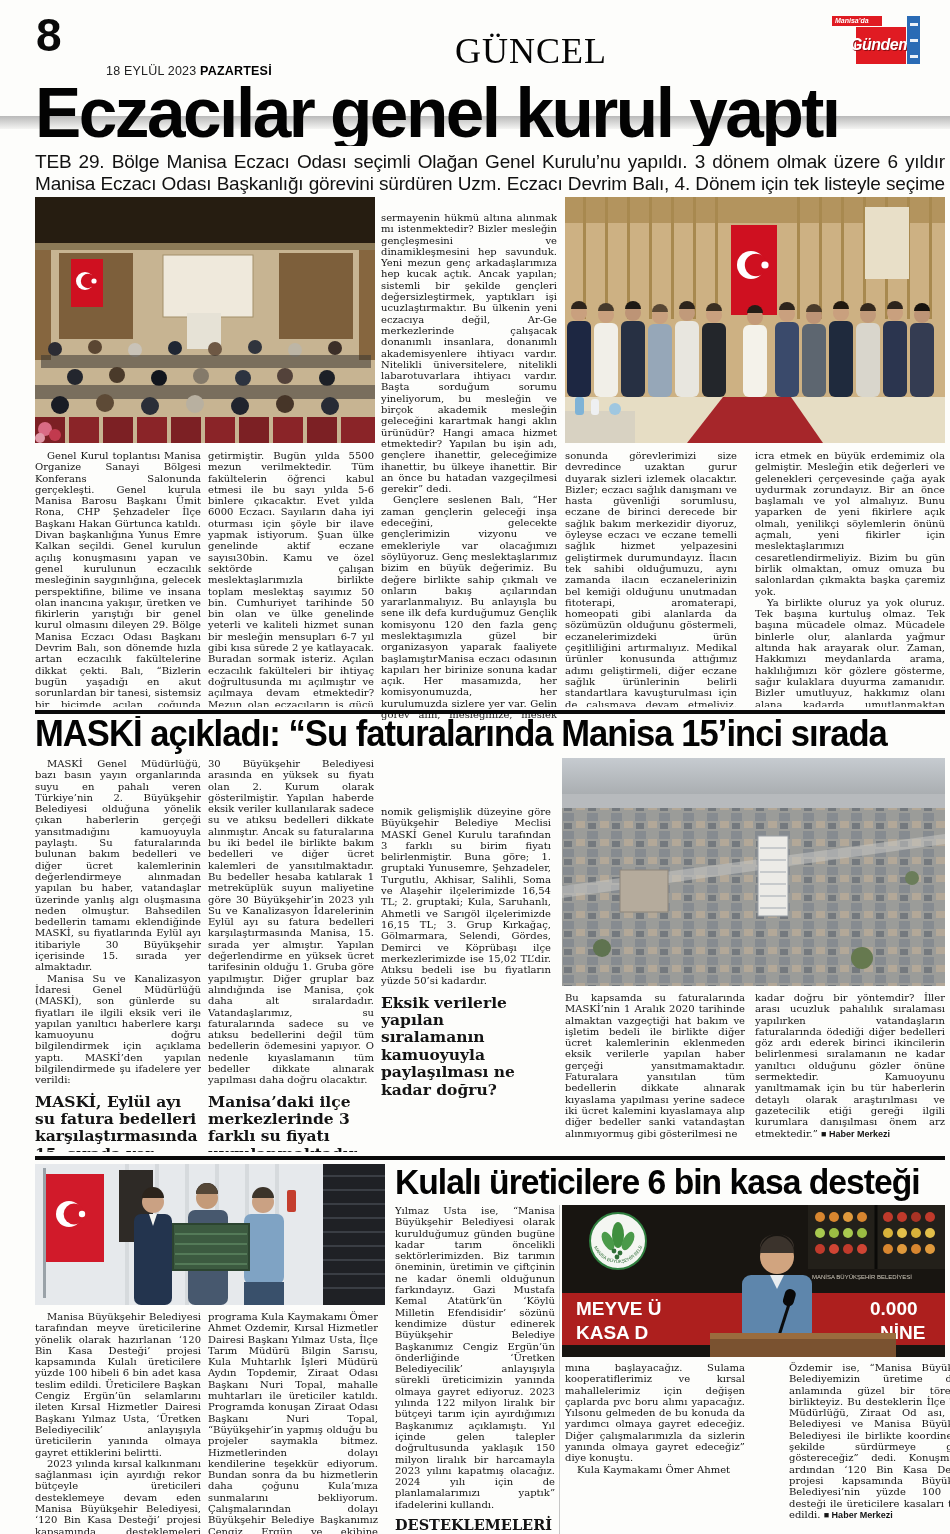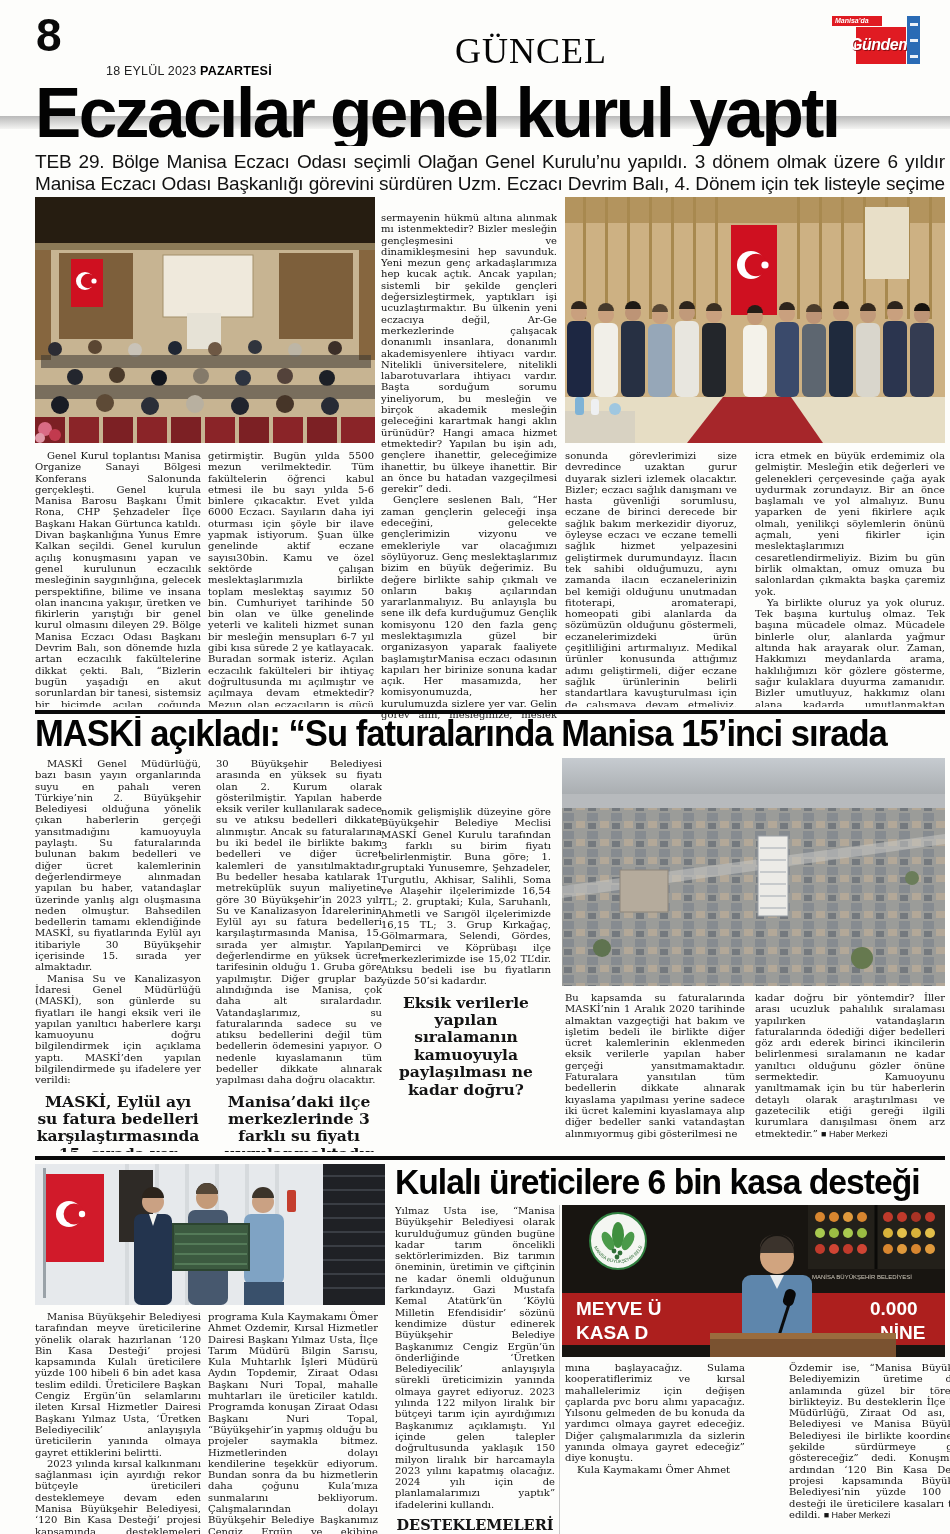--- a/index.html
+++ b/index.html
@@ -33,23 +33,23 @@
   .h-sec{position:absolute;overflow:hidden;font-family:"Liberation Sans",sans-serif;font-weight:bold;
          font-size:34px;line-height:1;letter-spacing:-1px;white-space:nowrap;color:#030303;
          transform:scaleX(.96);transform-origin:0 50%;}
   .deck{position:absolute;left:35px;top:151px;width:910px;height:46px;overflow:hidden;
         font-family:"Liberation Sans",sans-serif;font-size:19px;line-height:1.16;color:#111;
         text-align:justify;letter-spacing:-.2px;}
   
   .col{position:absolute;overflow:hidden;font-size:10px;line-height:11.3px;text-align:justify;}
   .col p{margin:0;text-indent:12px;}
   .col p.ni{text-indent:0;}
-  .sh{font-weight:bold;font-size:14.5px;line-height:1.12;margin:7px 0 3px;text-indent:0;text-align:center;}
+  .sh{font-weight:bold;font-size:14.5px;line-height:1.12;margin:7px 0 3px;text-indent:0;text-align:left;}
   .sh.big{font-size:15.5px;}
-  .byline{font-family:"Liberation Sans",sans-serif;font-weight:normal;font-size:9px;white-space:nowrap;}
+  .byline{font-family:"Liberation Sans",sans-serif;font-weight:bold;font-size:9px;white-space:nowrap;}
   .rule{position:absolute;left:35px;width:910px;height:4px;background:#0a0a0a;}
   .colrule{position:absolute;width:1px;background:#c6c6c6;}
   .photo{position:absolute;overflow:hidden;background:#888;}
   .photo svg{display:block;}
 </style>
 </head>
 <body>
 
 <div class="page">
 
@@ -260,25 +260,25 @@
     <p class="ni">icra etmek en büyük erdemimiz ola gelmiştir. Mesleğin etik değerleri ve gelenekleri çerçevesinde çağa ayak uydurmak zorundayız. Bir an önce başlamalı ve yol almalıyız. Bunu yaparken de yeni fikirlere açık olmalı, yenilikçi söylemlerin önünü açmalı, yeni fikirler için meslektaşlarımızı cesaretlendirmeliyiz. Bizim bu gün birlik olmaktan, omuz omuza bu salonlardan çıkmakta başka çaremiz yok.</p>
     <p><span>Ya birlikte oluruz ya yok oluruz. Tek başına kurtuluş olmaz. Tek başına mücadele olmaz. Mücadele binlerle olur, alanlarda yağmur altında hak arayarak olur.  Zaman, Hakkımızı meydanlarda arama, haklılığımızı kör gözlere gösterme, sağır kulaklara duyurma zamanıdır. Bizler umutluyuz, hakkımız olanı alana kadarda umutlanmaktan mücadeleden vazgeçmeyeceğiz. Umutsuzluğa düşmeyin” dedi.</span> </p>
   </div>
 
   <div class="rule" style="top:710px;"></div>
 
   <div class="h-sec" style="left:35px;top:716px;width:912px;height:38px;font-size:36px;">MASKİ açıkladı: “Su faturalarında Manisa 15’inci sırada</div>
 
   <div class="col" style="left:35px;top:758px;width:166px;height:394px;">
     <p>MASKİ Genel Müdürlüğü, bazı basın yayın organlarında suyu en pahalı veren Türkiye’nin 2. Büyükşehir Belediyesi olduğuna yönelik çıkan haberlerin gerçeği yansıtmadığını kamuoyuyla paylaştı. Su faturalarında bulunan bakım bedelleri ve diğer ücret kalemlerinin değerlendirmeye alınmadan yapılan bu haber, vatandaşlar üzerinde yanlış algı oluşmasına neden olmuştur. Bahsedilen bedellerin tamamı eklendiğinde MASKİ, su fiyatlarında Eylül ayı itibariyle 30 Büyükşehir içerisinde 15. sırada yer almaktadır.</p>
-    <p>Manisa Su ve Kanalizasyon İdaresi Genel Müdürlüğü (MASKİ), son günlerde su fiyatları ile hangi eksik veri ile yapılan yanıltıcı haberlere karşı kamuoyunu doğru bilgilendirmek için açıklama yaptı. MASKİ’den yapılan bilgilendirmede şu ifadelere yer verildi:</p>
+    <p>Manisa Su ve Kanalizasyon İdaresi Genel Müdürlüğü (MASKİ), son günlerde su fiyatları ile ilgili eksik veri ile yapılan yanıltıcı haberlere karşı kamuoyunu doğru bilgilendirmek için açıklama yaptı. MASKİ’den yapılan bilgilendirmede şu ifadelere yer verildi:</p>
     <h3 class="sh big">MASKİ, Eylül ayı su fatura bedelleri karşılaştırmasında 15. sırada yer almaktadır</h3>
 
   </div>
-  <div class="col" style="left:216px;top:758px;width:166px;height:394px;">
+  <div class="col" style="left:208px;top:758px;width:166px;height:394px;">
     <p class="ni">30 Büyükşehir Belediyesi arasında en yüksek su fiyatı olan 2. Kurum olarak gösterilmiştir. Yapılan haberde eksik veriler kullanılarak sadece su ve atıksu bedelleri dikkate alınmıştır. Ancak su faturalarına bu iki bedel ile birlikte bakım bedelleri ve diğer ücret kalemleri de yansıtılmaktadır. Bu bedeller hesaba katılarak 1 metreküplük suyun maliyetine göre 30 Büyükşehir’in 2023 yılı Su ve Kanalizasyon İdarelerinin Eylül ayı su fatura bedelleri karşılaştırmasında Manisa, 15. sırada yer almıştır. Yapılan değerlendirme en yüksek ücret tarifesinin olduğu 1. Gruba göre yapılmıştır. Diğer gruplar baz alındığında ise Manisa, çok daha alt sıralardadır. Vatandaşlarımız, su faturalarında sadece su ve atıksu bedellerini değil tüm bedellerin ödemesini yapıyor. O nedenle kıyaslamanın tüm bedeller dikkate alınarak yapılması daha doğru olacaktır.</p>
     <h3 class="sh big">Manisa’daki ilçe merkezlerinde 3 farklı su fiyatı uygulanmaktadır</h3>
 
   </div>
   <div class="col" style="left:381px;top:758px;width:170px;height:394px;margin-top:48px;">
     <p class="ni">nomik gelişmişlik düzeyine göre Büyükşehir Belediye Meclisi MASKİ Genel Kurulu tarafından 3 farklı su birim fiyatı belirlenmiştir. Buna göre; 1. gruptaki Yunusemre, Şehzadeler, Turgutlu, Akhisar, Salihli, Soma ve Alaşehir ilçelerimizde 16,54 TL; 2. gruptaki; Kula, Saruhanlı, Ahmetli ve Sarıgöl ilçelerimizde 16,15 TL; 3. Grup Kırkağaç, Gölmarmara, Selendi, Gördes, Demirci ve Köprübaşı ilçe merkezlerimizde ise 15,02 TL’dir. Atıksu bedeli ise bu fiyatların yüzde 50’si kadardır.</p>
     <h3 class="sh big">Eksik verilerle yapılan sıralamanın kamuoyuyla paylaşılması ne kadar doğru?</h3>
 
   </div>
 

